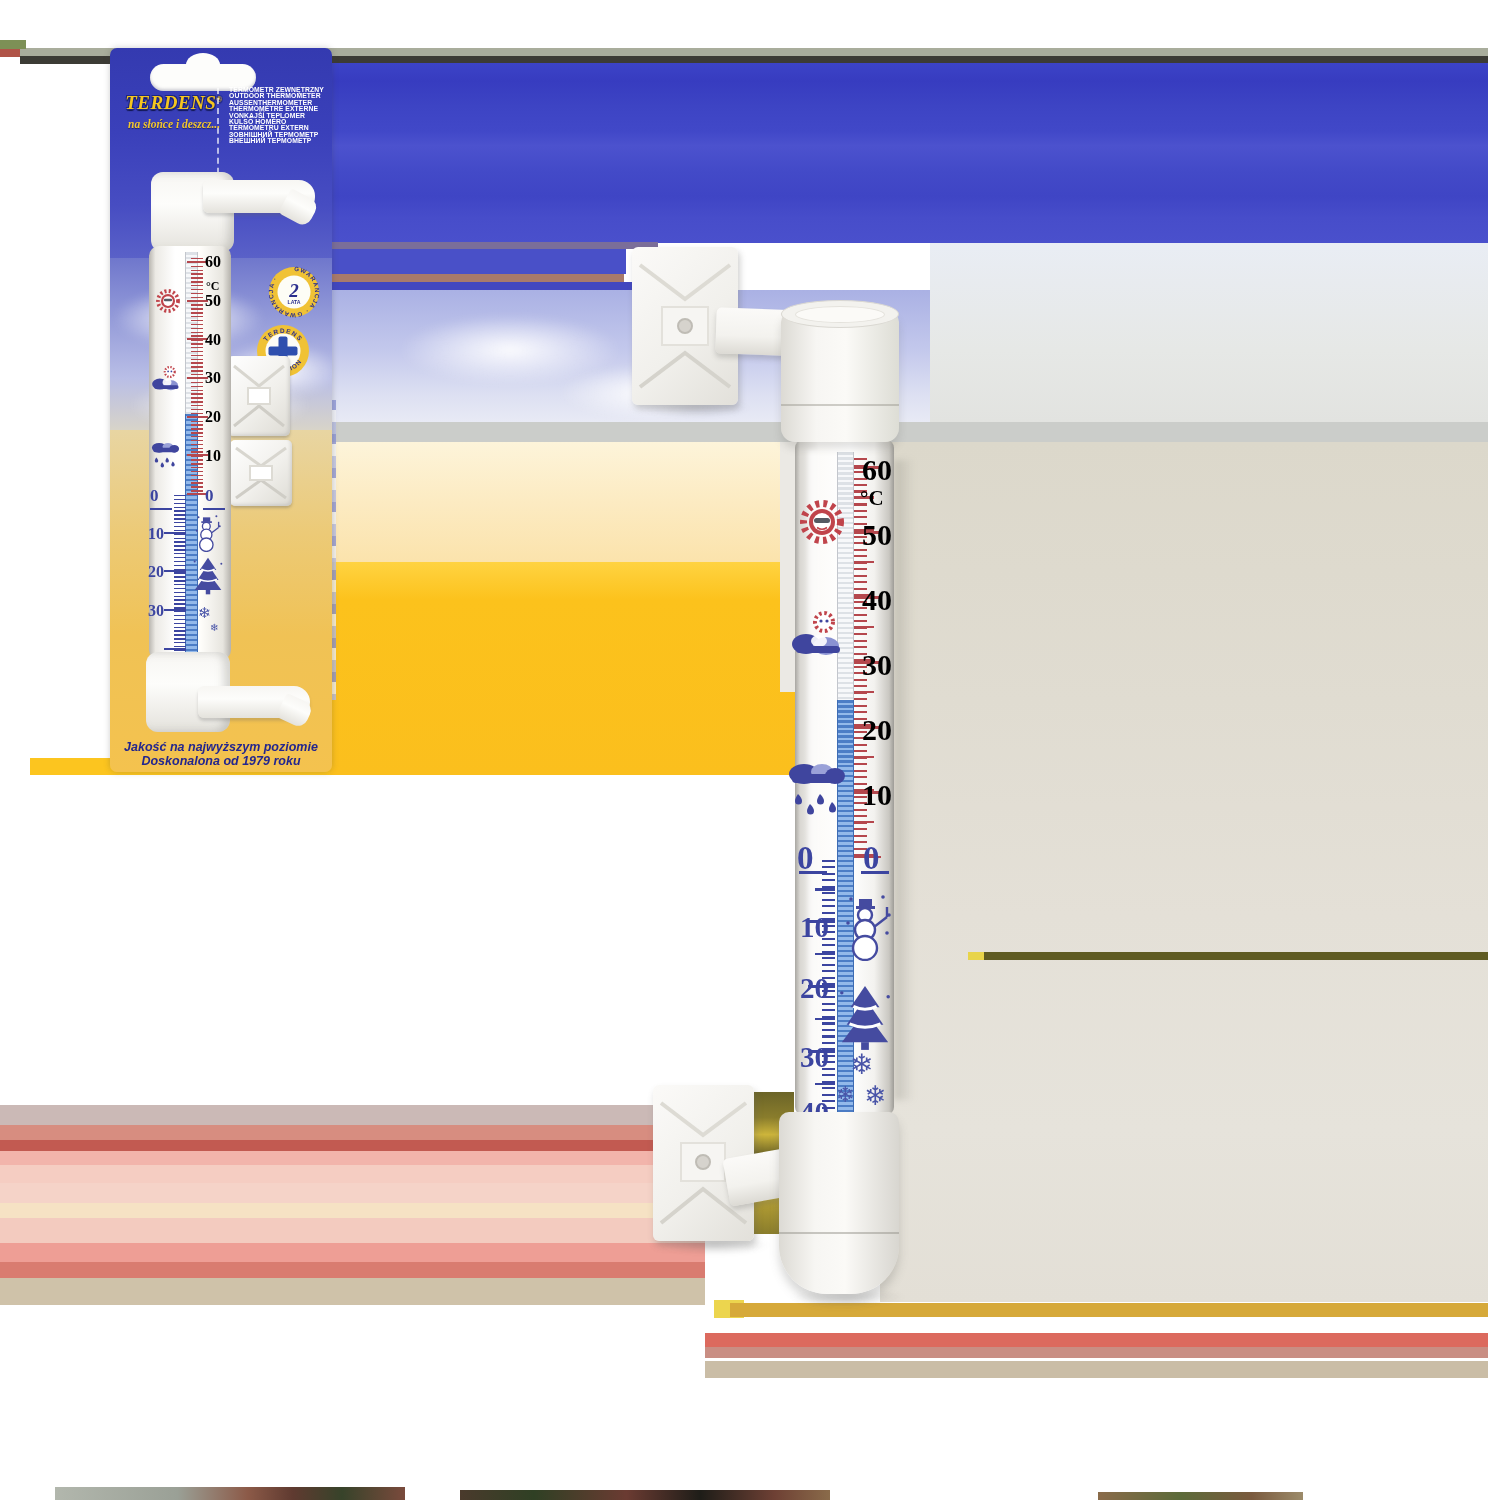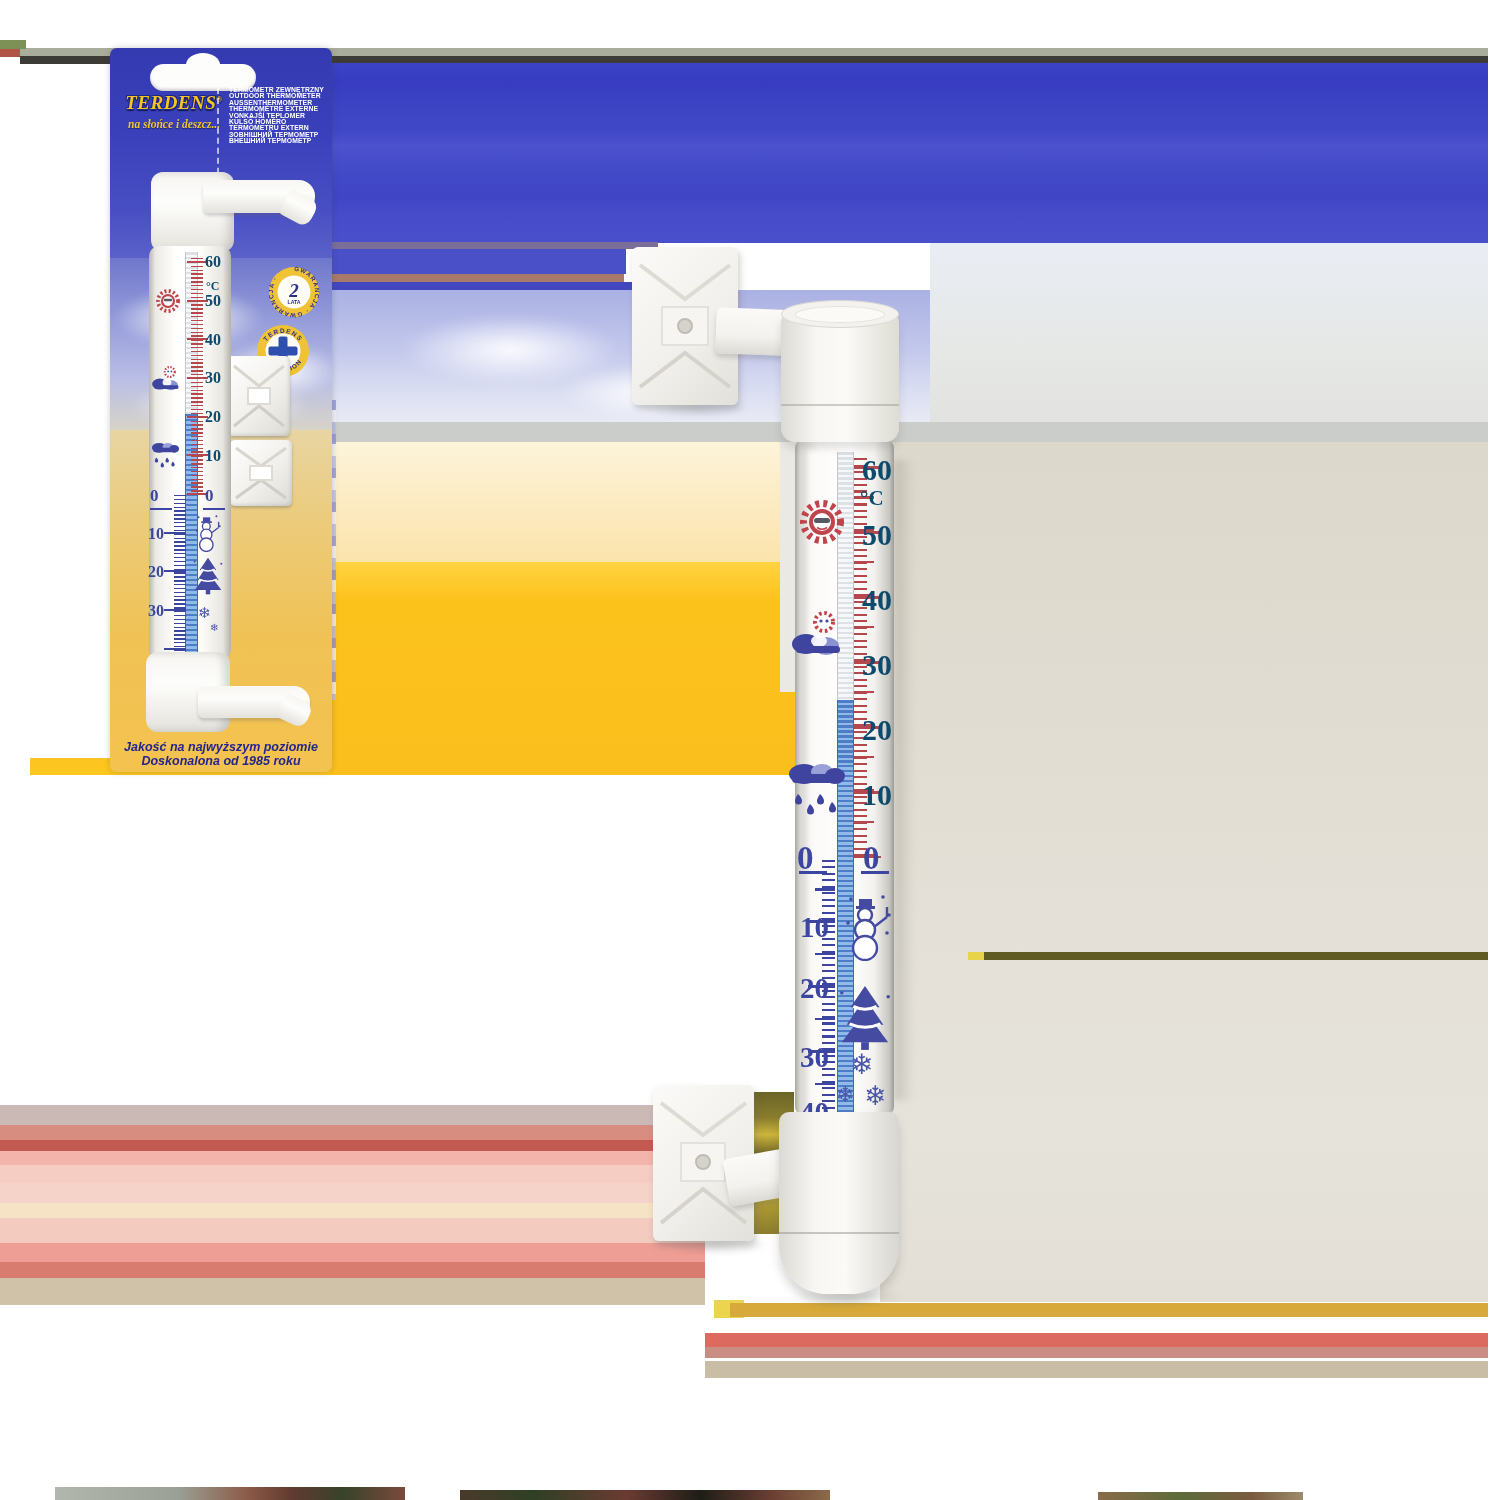--- a/index.html
+++ b/index.html
@@ -34,21 +34,21 @@
   .quality{position:absolute;left:0;top:692px;width:222px;text-align:center;
         font-size:12.5px;line-height:14px;font-weight:bold;font-style:italic;color:#23268e;}
   
   .pad{position:absolute;background:linear-gradient(135deg,#ffffff 0%,#f1f0ec 55%,#dddbd4 100%);
        border-radius:5px;box-shadow:0 2px 3px rgba(90,90,90,.35), inset -2px -2px 3px rgba(150,150,150,.25);}
   
   .plastic{background:linear-gradient(90deg,#d8d6d0 0%,#f4f3ef 25%,#fdfdfb 55%,#e6e4de 85%,#c9c7c1 100%);}
   .plasticV{background:linear-gradient(180deg,#f7f6f3 0%,#fdfdfb 40%,#e4e2dc 100%);}
   
   .serifN{font-family:"Liberation Serif",serif;font-weight:bold;position:absolute;}
-  .red{color:#0c4a6e;} .blue{color:#3c45a0;}
+  .red{color:#000000;} .blue{color:#3c45a0;}
   .tick{position:absolute;}
   .tfr{background:repeating-linear-gradient(180deg,#b5474d 0 2px,transparent 2px 6.5px);}
   .tmr{background:repeating-linear-gradient(180deg,transparent 0 30.4px,#b5474d 30.4px 32.5px);}
   .tjr{background:repeating-linear-gradient(180deg,#b5474d 0 2.6px,transparent 2.6px 65px);}
   .tfb{background:repeating-linear-gradient(180deg,#3c45a0 0 2px,transparent 2px 6.5px);}
   .tmb{background:repeating-linear-gradient(180deg,transparent 0 30.4px,#3c45a0 30.4px 32.5px);}
   .tjb{background:repeating-linear-gradient(180deg,transparent 0 62.4px,#3c45a0 62.4px 65px);}
   .ctfr{background:repeating-linear-gradient(180deg,#b5474d 0 1.4px,transparent 1.4px 3.87px);}
   .ctjr{background:repeating-linear-gradient(180deg,#b5474d 0 2px,transparent 2px 38.7px);}
   .ctfb{background:repeating-linear-gradient(180deg,#3c45a0 0 1.4px,transparent 1.4px 3.87px);}
@@ -260,21 +260,21 @@
     </svg>
     <span class="flake" style="left:88px;top:556px;font-size:15px;">❄</span>
     <span class="flake" style="left:100px;top:574px;font-size:10px;">❄</span>
 
     <div class="abs plasticV" style="left:36px;top:604px;width:84px;height:80px;border-radius:12px;box-shadow:inset -6px 0 8px rgba(140,140,135,.35);"></div>
     <div class="abs plasticV" style="left:88px;top:638px;width:112px;height:32px;border-radius:6px 16px 16px 6px;box-shadow:0 3px 3px rgba(100,100,100,.25);"></div>
     <div class="abs plasticV" style="left:170px;top:650px;width:30px;height:26px;border-radius:4px 10px 10px 4px;transform:rotate(25deg);"></div>
 
     <div class="quality">
       <div>Jakość na najwyższym poziomie</div>
-      <div>Doskonalona od 1985 roku</div>
+      <div>Doskonalona od 1979 roku</div>
     </div>
   </div>
 
   <div class="band" style="left:748px;top:1092px;width:46px;height:142px;background:linear-gradient(180deg,#6b6428 0%,#8a7d2c 18%,#cdb53b 30%,#6e6526 44%,#e5d44a 62%,#b19c33 78%,#8a7d2c 100%);"></div>
 
   <div class="abs" style="left:632px;top:247px;width:106px;height:158px;border-radius:6px;background:linear-gradient(135deg,#fbfaf8 0%,#f1f0ec 55%,#e2e0da 100%);box-shadow:2px 4px 6px rgba(100,100,95,.3);z-index:3;">
     <svg width="106" height="158" viewBox="0 0 106 158">
       <polyline points="8,18 53,52 98,18" fill="none" stroke="#dddbd4" stroke-width="4"></polyline>
       <polyline points="8,140 53,106 98,140" fill="none" stroke="#d5d3cc" stroke-width="4"></polyline>
       <rect x="30" y="60" width="46" height="38" fill="#f6f5f2" stroke="#e3e1db" stroke-width="2"></rect>

